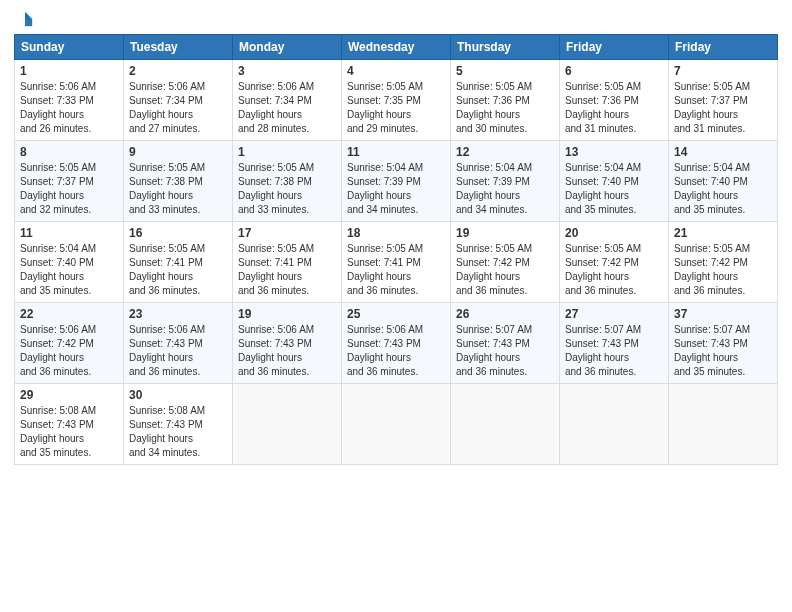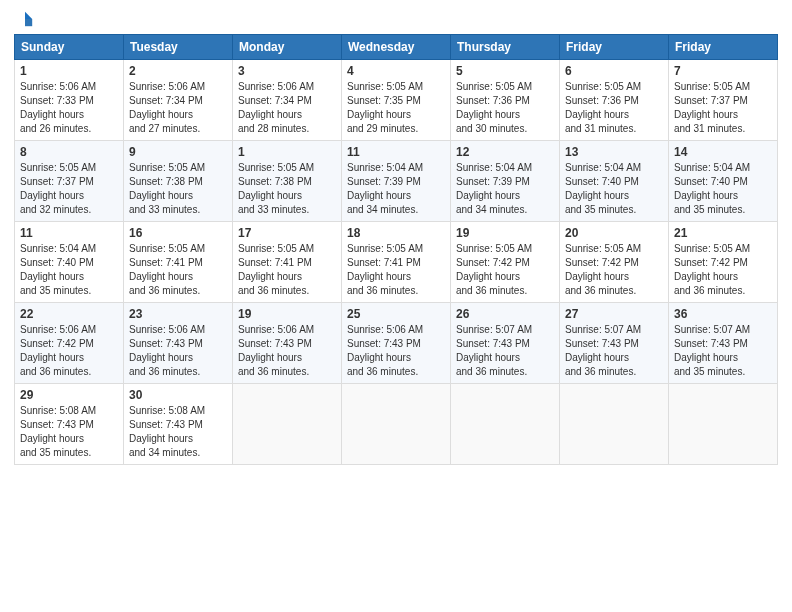--- a/index.html
+++ b/index.html
@@ -375,21 +375,21 @@
           <td>
         <span class="day-num">27</span>
         <div class="day-info">
           <span>Sunrise: 5:07 AM</span><br>
           <span>Sunset: 7:43 PM</span><br>
           <span>Daylight hours</span><br>
           <span>and 36 minutes.</span>
         </div>
       </td>
           <td>
-        <span class="day-num">36</span>
+        <span class="day-num">37</span>
         <div class="day-info">
           <span>Sunrise: 5:07 AM</span><br>
           <span>Sunset: 7:43 PM</span><br>
           <span>Daylight hours</span><br>
           <span>and 35 minutes.</span>
         </div>
       </td>
         </tr>
         <tr>
           <td>

